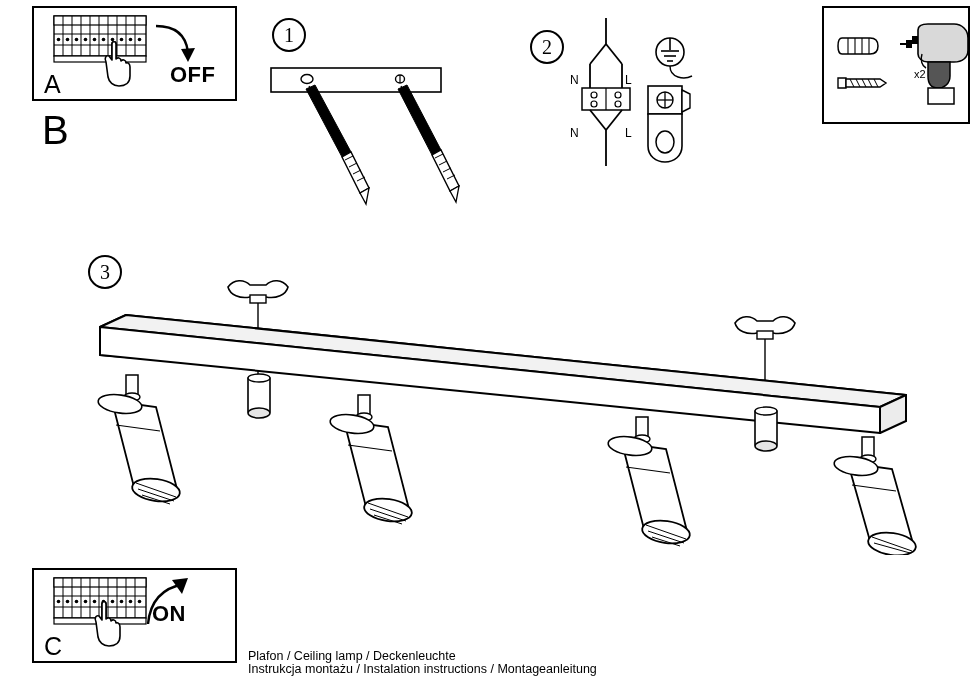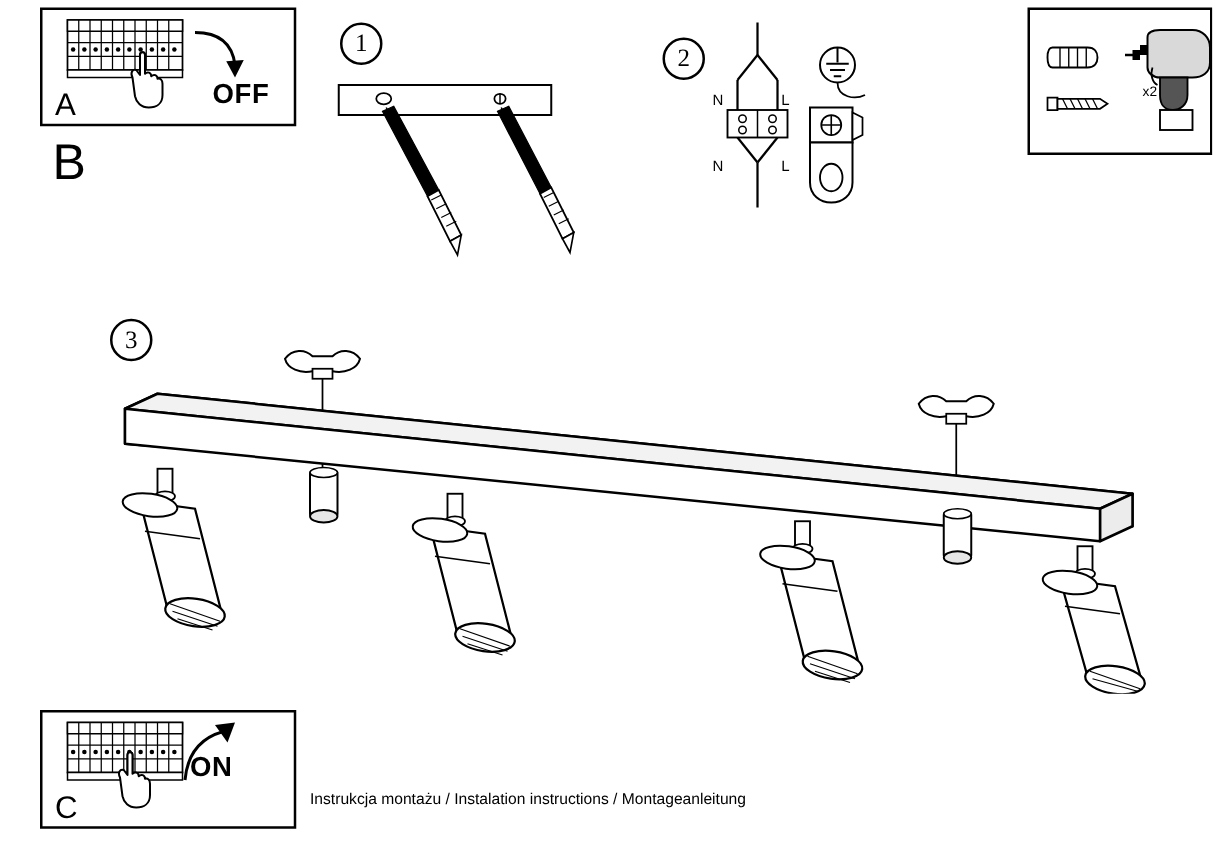--- a/index.html
+++ b/index.html
@@ -395,15 +395,16 @@
              L18 21 C20 19 23 20 23 23 C25 21 28 22 28 25
              C30 24 32 26 32 29 L32 38 C32 45 27 48 21 48
              C15 48 11 44 10 39 Z" fill="#fff" stroke="#000" stroke-width="1.6" stroke-linejoin="round"></path>
   </svg>
 
   <svg class="abs" style="left:140px; top:576px;" width="56" height="52" viewBox="0 0 56 52">
     <path d="M8 48 C10 26 22 12 44 8" fill="none" stroke="#000" stroke-width="2.4"></path>
     <path d="M32 4 L48 2 L42 18 Z" fill="#000"></path>
   </svg>
 
-  <div class="caption" style="left:248px; top:630px;text-align:right;">Instrukcja montażu / Instalation instructions / Montageanleitung</div>
+  <div class="caption" style="left:248px; top:660px;text-align:right;">Instrukcja montażu / Instalation instructions / Montageanleitung</div>
+  <div class="caption" style="left:248px; top:647px;">Plafon / Ceiling lamp / Deckenleuchte</div>
 
 </div>
 
 </body></html>

